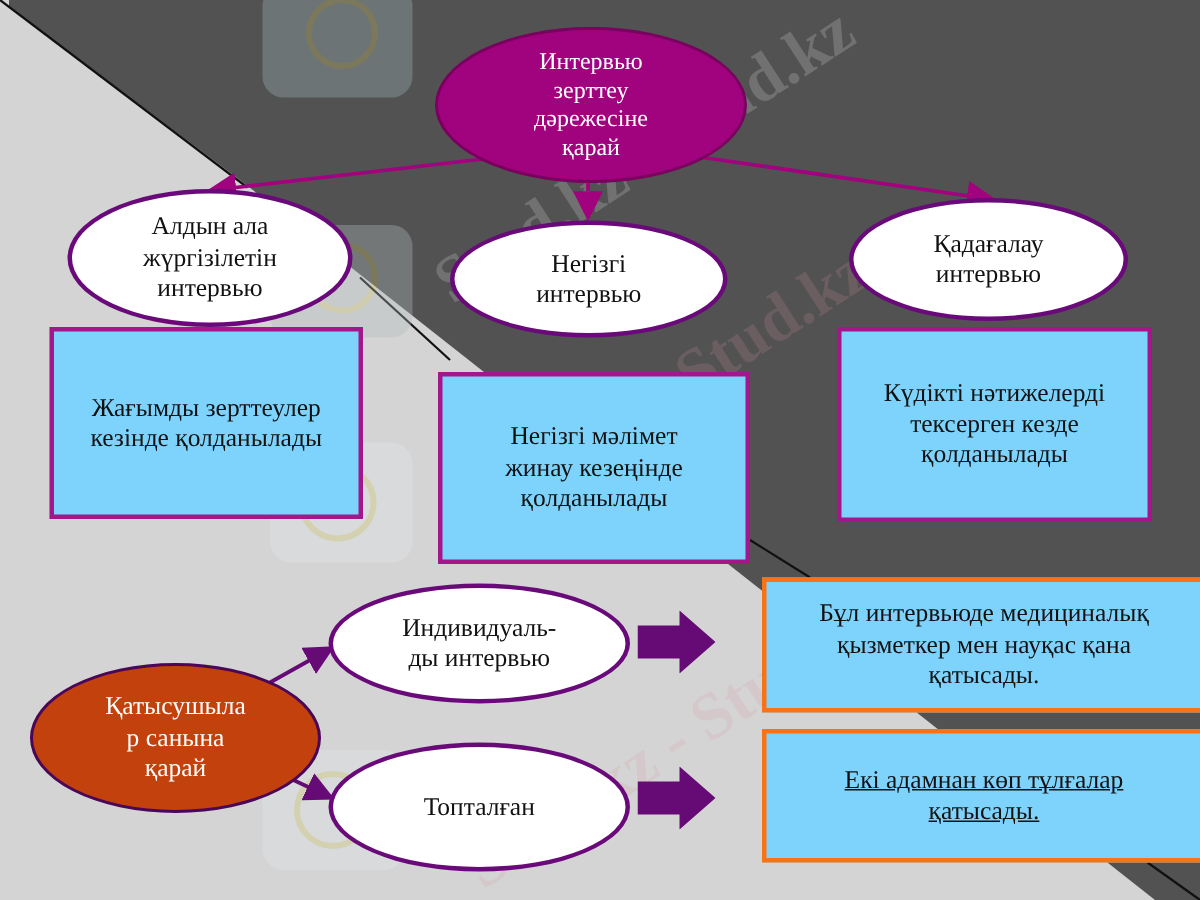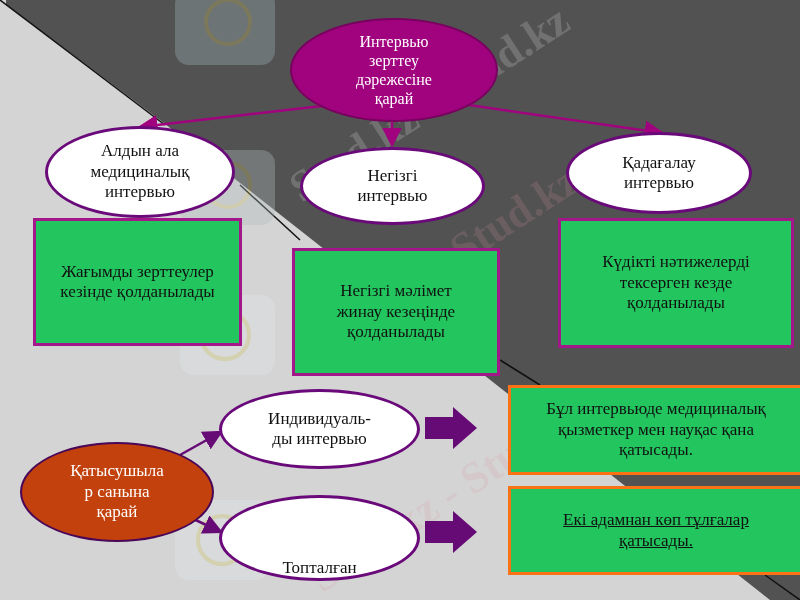--- a/index.html
+++ b/index.html
@@ -12,21 +12,21 @@
     #lines { position: absolute; left: 0; top: 0; width: 800px; height: 600px; pointer-events: none; }
     .node {
       position: absolute; box-sizing: border-box;
       display: flex; align-items: center; justify-content: center;
       text-align: center; white-space: pre-line; line-height: 1.2;
     }
     .ellipse { border-radius: 50%; }
     .ell-white { background: #ffffff; color: #111; border: 3px solid #6a0a7a; font-size: 17px; }
     .ell-magenta { background: #a1037f; color: #fff; border: 2px solid #7a0060; font-size: 16px; }
     .ell-purple { background: #c2410c; color: #fff; border: 2px solid #4a0657; font-size: 17px; }
-    .box { background: #22c55e; color: #111; font-size: 17px; }
+    .box { background: #7dd3fc; color: #111; font-size: 17px; }
     .box-mag { border: 3px solid #a3178a; }
     .box-pur { border: 3px solid #f97316; margin-left: 29px; }
     .arrow { position: absolute; }
     .wm {
       position: absolute; color: rgba(255,255,255,0.18); font-size: 44px; font-weight: bold;
       transform: rotate(-33deg); transform-origin: left top; white-space: nowrap;
       font-family: "Liberation Serif", serif; pointer-events: none;
     }
     .wm.pink { color: rgba(220,150,160,0.18); }
   </style>
@@ -76,58 +76,58 @@
 
 <div class="node ellipse ell-magenta" style="left:290px; top:18px; width:208px; height:104px;">
   <span>Интервью
 зерттеу
 дәрежесіне
 қарай</span>
 </div>
 
 <div class="node ellipse ell-white" style="left:45px; top:126px; width:190px; height:92px;">
   <span>Алдын ала
-медициналық
+жүргізілетін
 интервью</span>
 </div>
 <div class="node ellipse ell-white" style="left:300px; top:147px; width:185px; height:78px;text-align:center;">
   <span>Негізгі
 интервью</span>
 </div>
 <div class="node ellipse ell-white" style="left:566px; top:132px; width:186px; height:82px;">
   <span>Қадағалау
 интервью</span>
 </div>
 
 <div class="node box box-mag" style="left:33px; top:218px; width:209px; height:128px;">
   <span>Жағымды зерттеулер
 кезінде қолданылады</span>
 </div>
 <div class="node box box-mag" style="left:292px; top:248px; width:208px; height:128px;">
   <span>Негізгі  мәлімет
 жинау кезеңінде
 қолданылады</span>
 </div>
-<div class="node box box-mag" style="left:558px; top:218px; width:236px; height:130px;">
+<div class="node box box-mag" style="left:558px; top:218px; width:210px; height:130px;">
   <span>Күдікті нәтижелерді
 тексерген кезде
 қолданылады</span>
 </div>
 
 <div class="node ellipse ell-purple" style="left:20px; top:442px; width:194px; height:100px;">
   <span>Қатысушыла
 р санына
 қарай</span>
 </div>
 
 <div class="node ellipse ell-white" style="left:219px; top:389px; width:201px; height:80px;">
   <span>Индивидуаль-
 ды интервью</span>
 </div>
-<div class="node ellipse ell-white" style="left:219px; top:495px; width:201px; height:86px;align-items:flex-end;">
+<div class="node ellipse ell-white" style="left:219px; top:495px; width:201px; height:86px;">
   <span>Топталған</span>
 </div>
 
 <svg class="arrow" style="left:425px; top:407px;" width="52" height="42" viewBox="0 0 52 42">
   <polygon points="0,10 28,10 28,0 52,21 28,42 28,32 0,32" fill="#660a75"></polygon>
 </svg>
 <svg class="arrow" style="left:425px; top:511px;" width="52" height="42" viewBox="0 0 52 42">
   <polygon points="0,10 28,10 28,0 52,21 28,42 28,32 0,32" fill="#660a75"></polygon>
 </svg>
 

